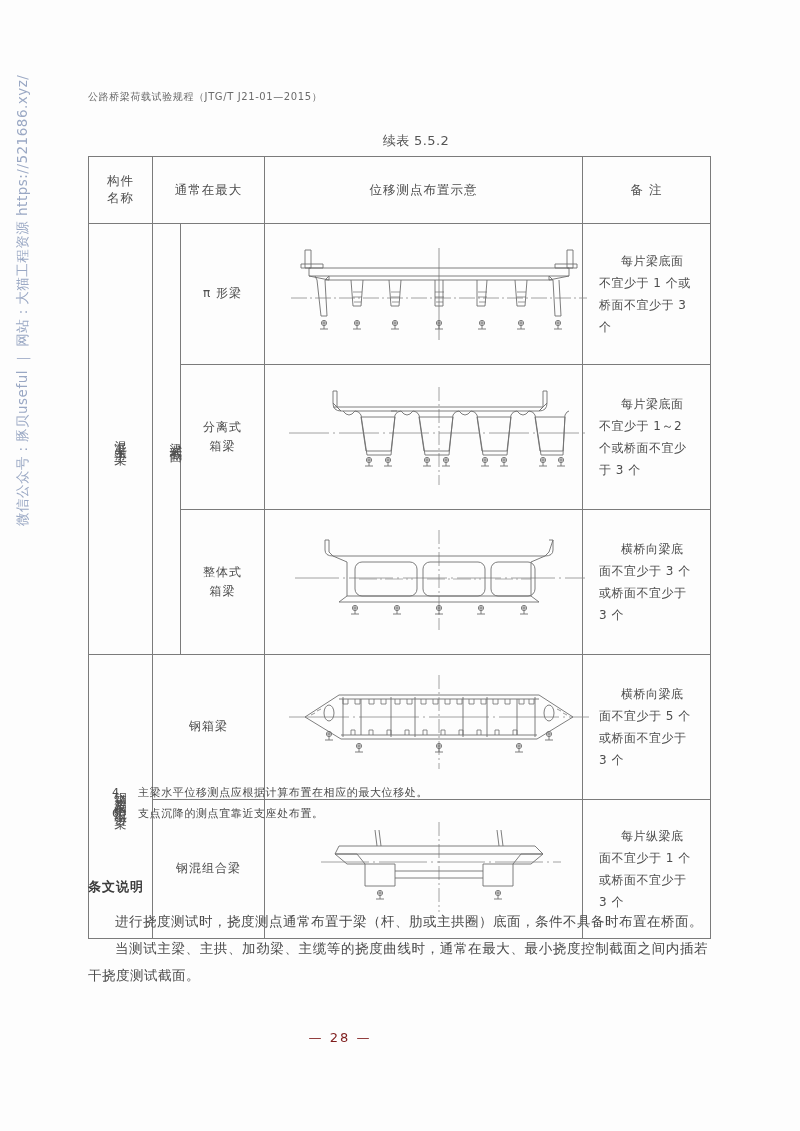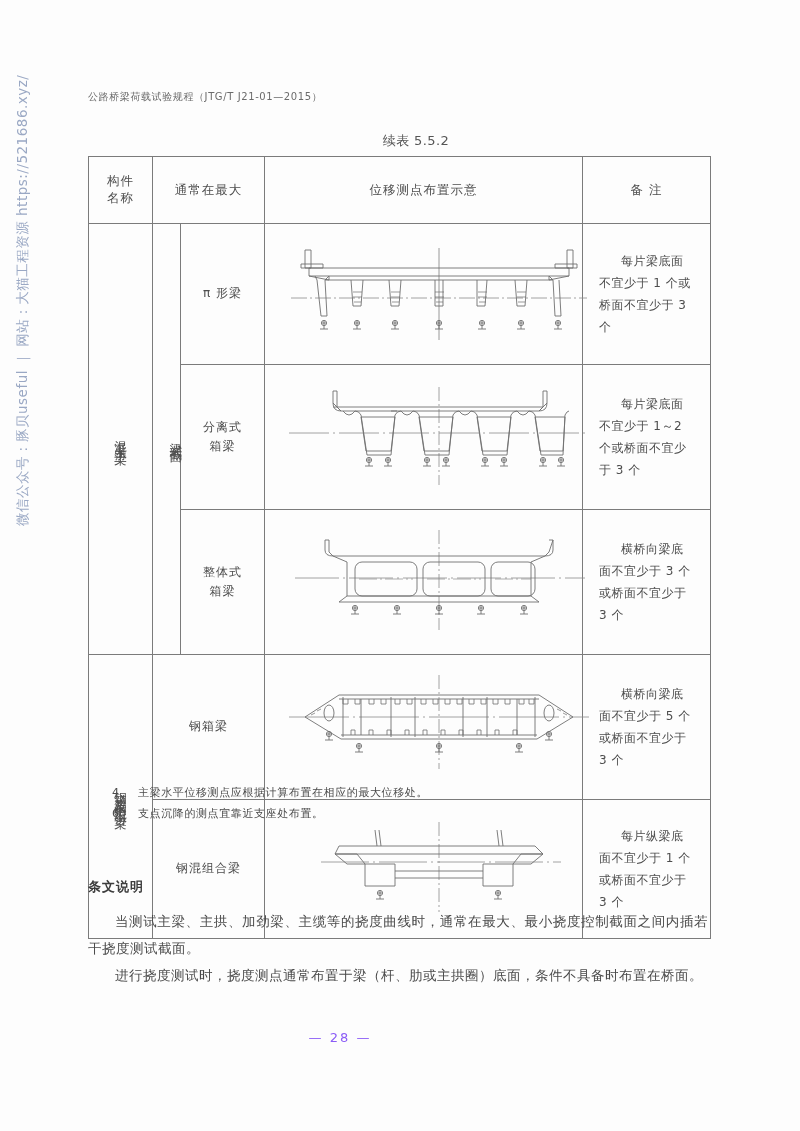--- a/index.html
+++ b/index.html
@@ -166,21 +166,21 @@
   .explain-body p { margin: 0; text-indent: 2em; }
 
   
   .folio {
     position: absolute;
     left: 0;
     top: 1030px;
     width: 680px;
     text-align: center;
     font-size: 13px;
-    color: #8b5cf6;
+    color: #7f1d1d;
     letter-spacing: 2px;
   }
 </style>
 </head>
 <body>
 
 <div class="page">
 
   <div class="watermark">微信公众号：豚贝useful ｜ 网站：大猫工程资源 https://521686.xyz/</div>
 
@@ -673,19 +673,19 @@
     <div class="clause">
       <span class="num">4</span><span>主梁水平位移测点应根据计算布置在相应的最大位移处。</span>
     </div>
     <div class="clause">
       <span class="num">6</span><span>支点沉降的测点宜靠近支座处布置。</span>
     </div>
   </div>
 
   <div class="explain-head">条文说明</div>
   <div class="explain-body">
+    <p>进行挠度测试时，挠度测点通常布置于梁（杆、肋或主拱圈）底面，条件不具备时布置在桥面。</p>
     <p>当测试主梁、主拱、加劲梁、主缆等的挠度曲线时，通常在最大、最小挠度控制截面之间内插若干挠度测试截面。</p>
-    <p>进行挠度测试时，挠度测点通常布置于梁（杆、肋或主拱圈）底面，条件不具备时布置在桥面。</p>
   </div>
 
   <div class="folio">— 28 —</div>
 
 </div>
 
 </body></html>

